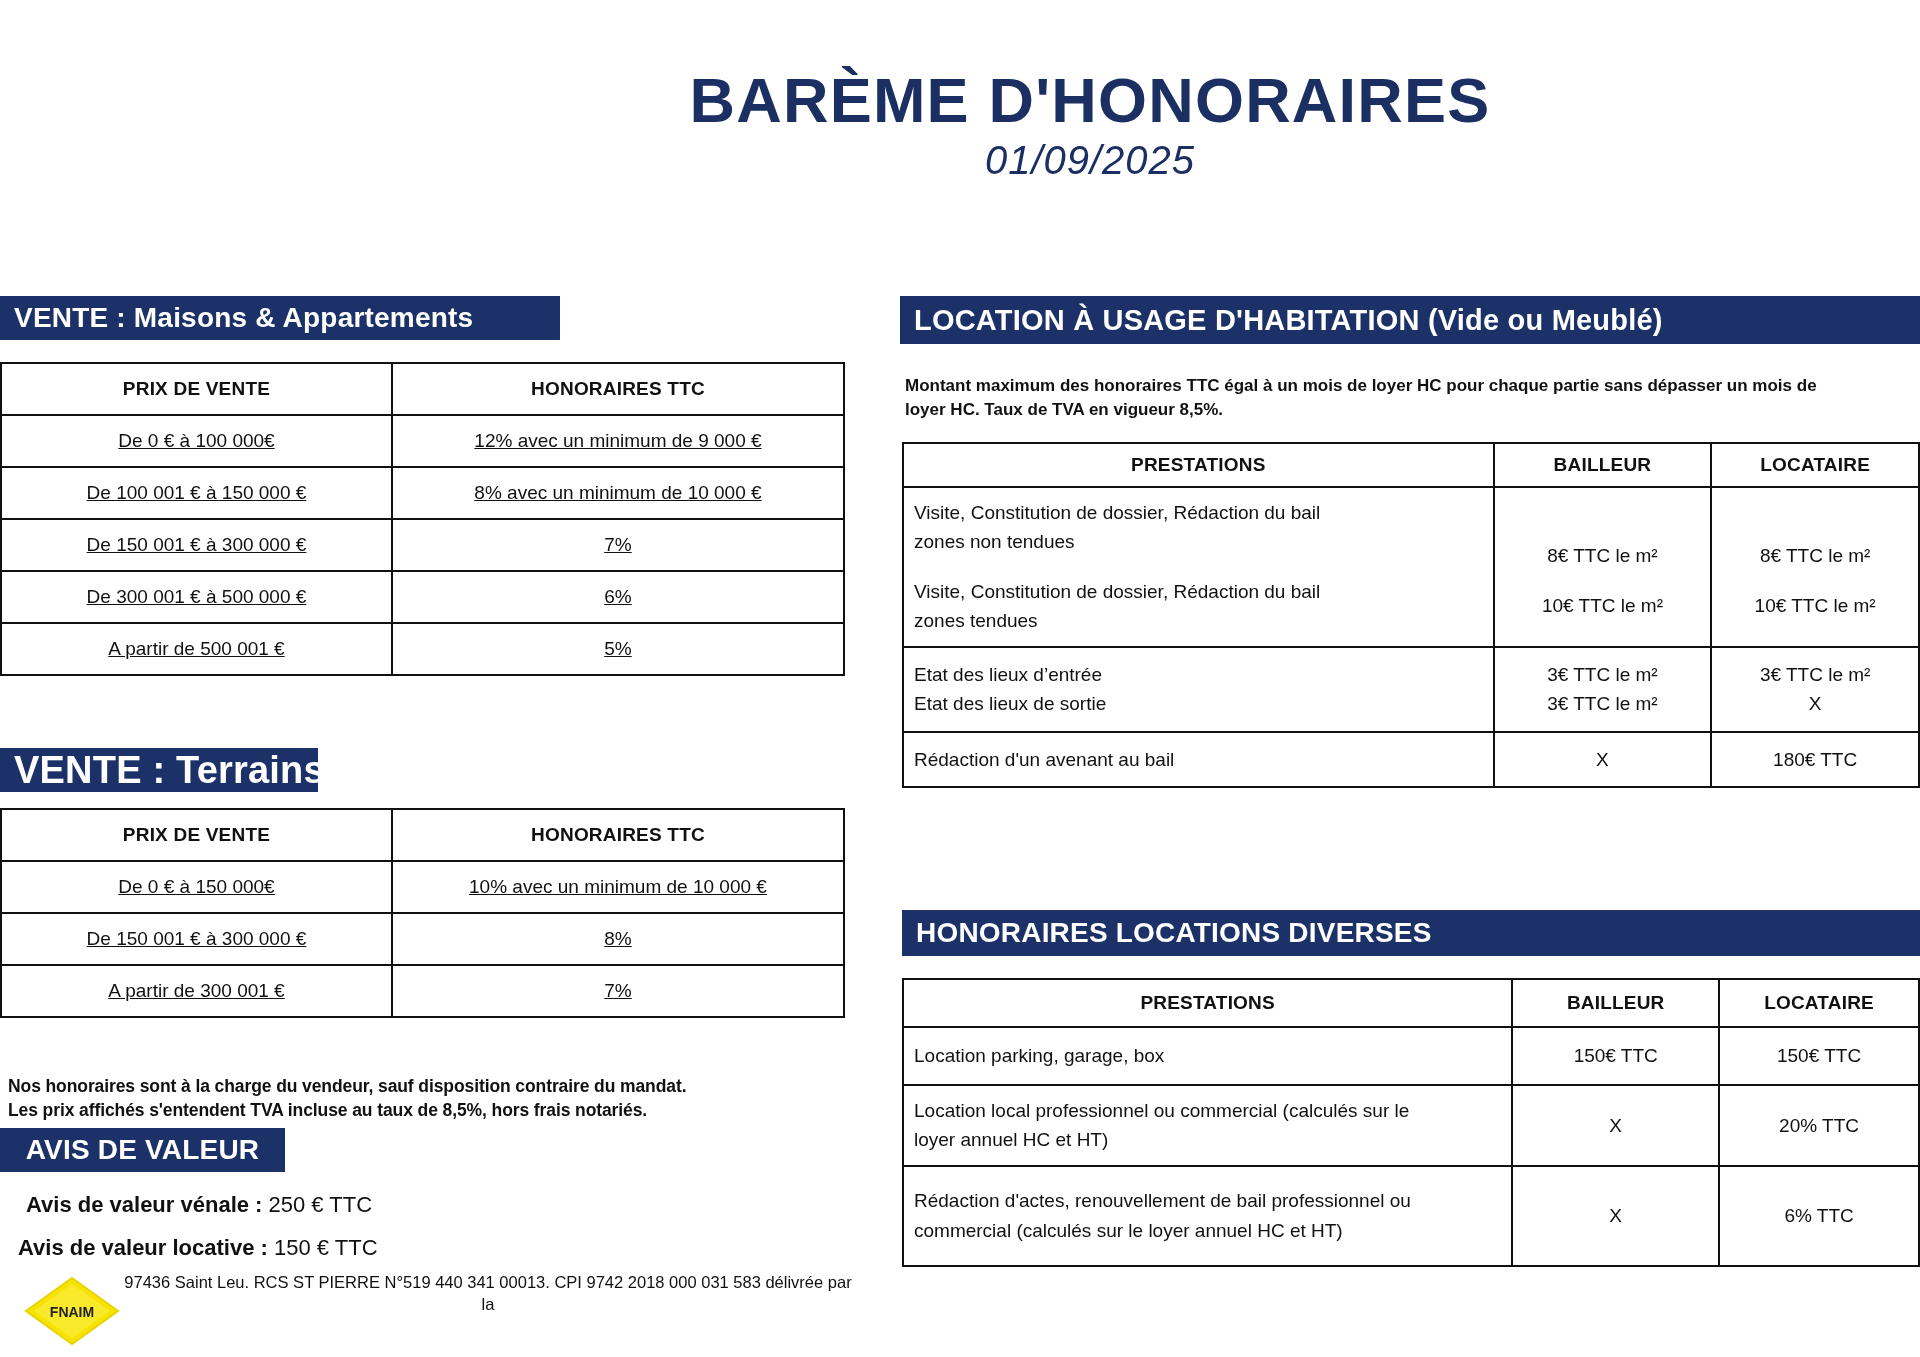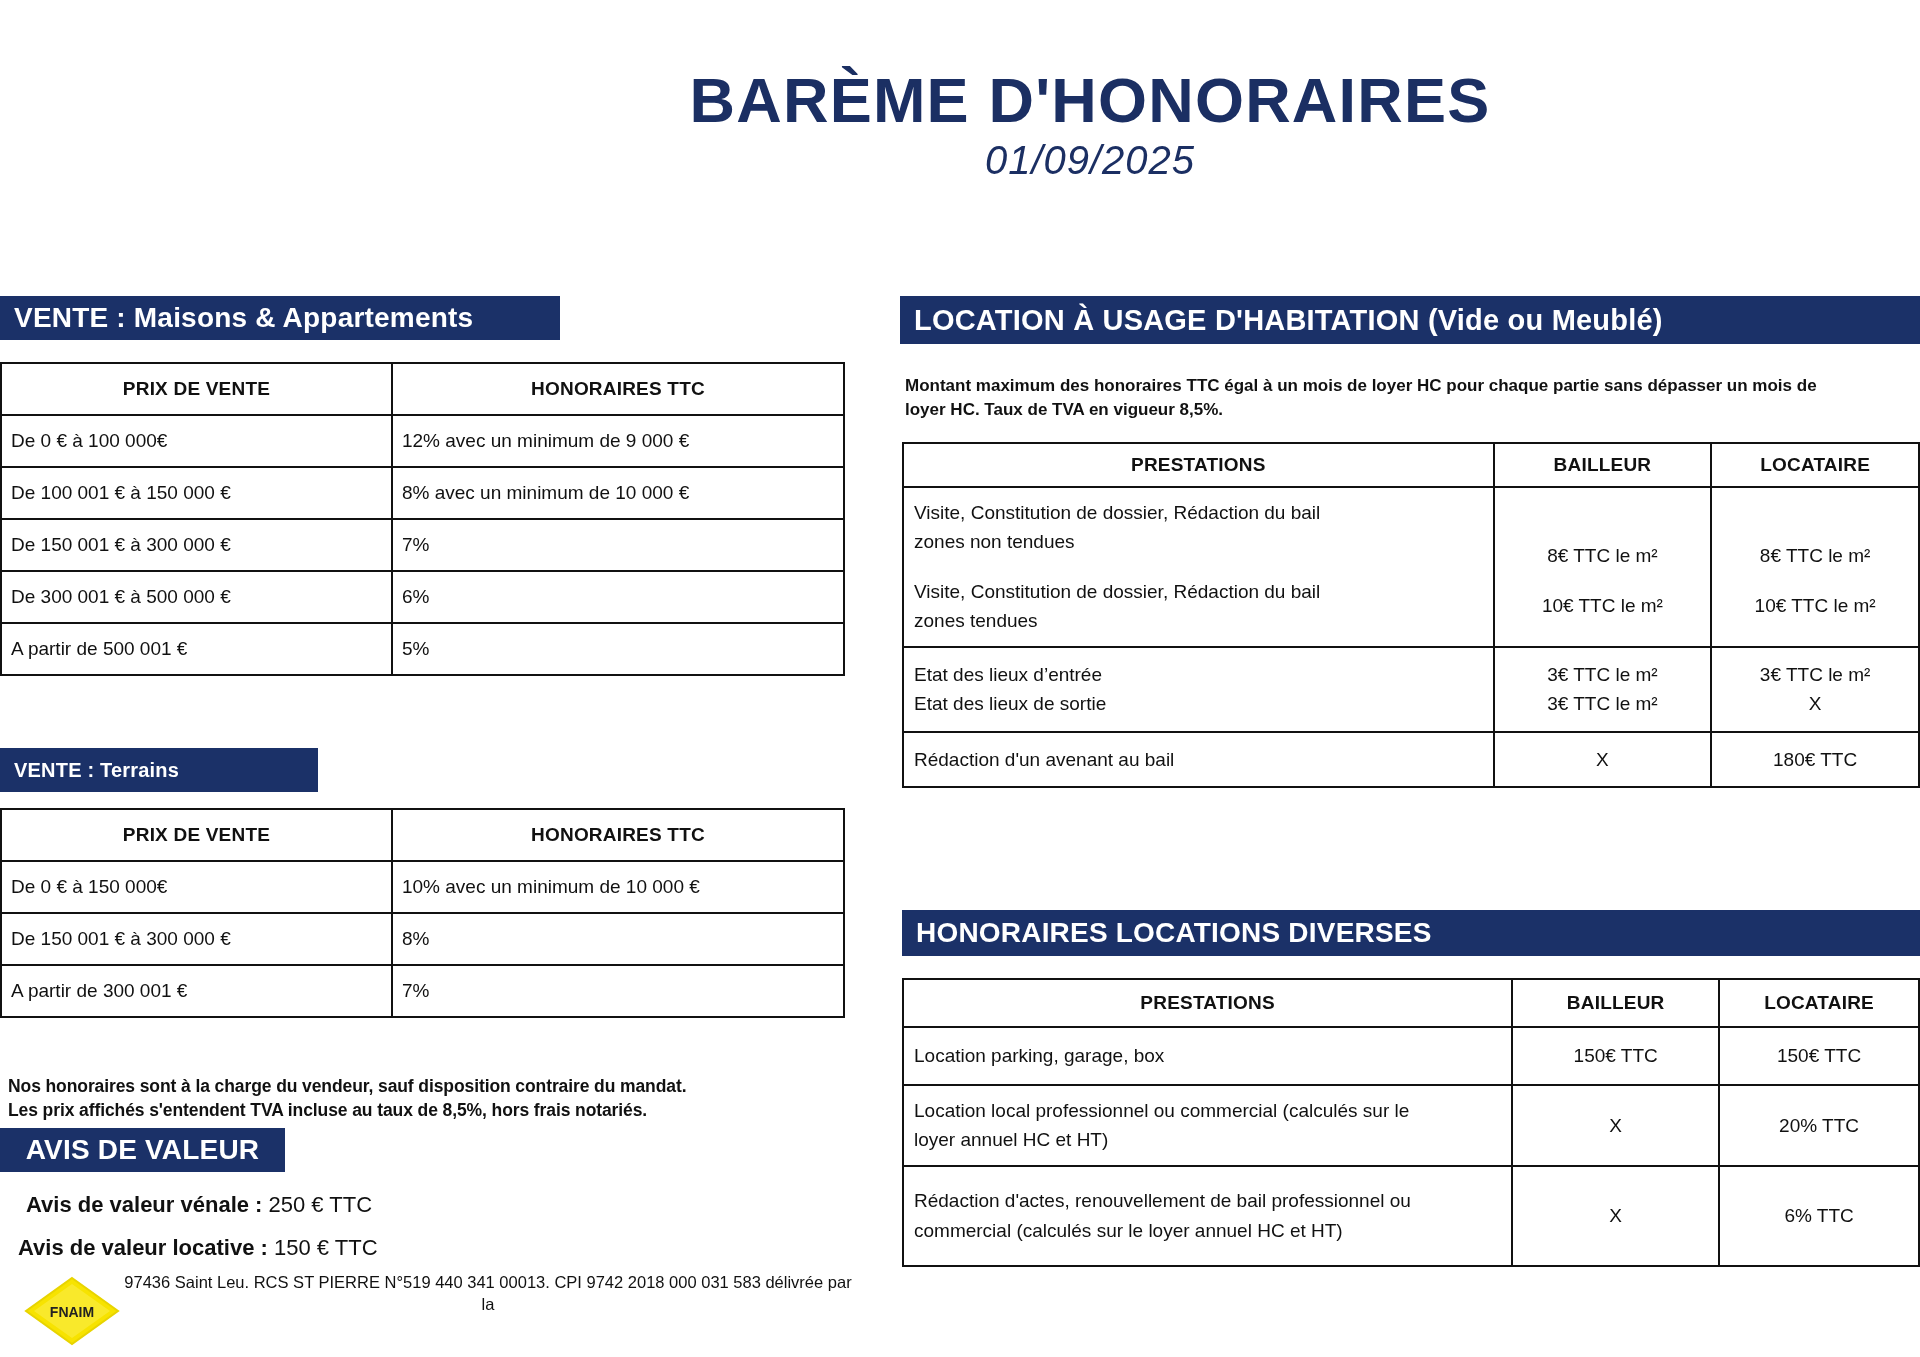--- a/index.html
+++ b/index.html
@@ -62,34 +62,34 @@
   }
 
   
   table.grid {
     position: absolute;
     border-collapse: collapse;
     background: #fff;
   }
   table.grid td, table.grid th {
     border: 2.5px solid #111111;
-    padding: 9px;
+    padding: 0;
     font-weight: 400;
     color: #111;
     vertical-align: middle;
   }
   table.grid th {
     font-weight: 800;
     font-size: 19px;
     text-align: center;
     letter-spacing: 0.2px;
   }
 
   
-  .sale-table td { font-size: 19px; height: 52px; }
+  .sale-table td { font-size: 19px; text-align:center; height: 52px; text-decoration: underline; }
   .sale-table th { height: 52px; }
   .sale-table .c1 { width: 320px; }
   .sale-table .c2 { width: 370px; }
 
   
   .loc-table td { font-size: 19px; }
   .loc-table th { height: 44px; font-size: 21px; }
   .loc-table .presta {
     text-align: left;
     padding: 10px 8px 10px 10px;
@@ -184,21 +184,21 @@
         <td>De 300 001 € à 500 000 €</td>
         <td>6%</td>
       </tr>
       <tr>
         <td>A partir de 500 001 €</td>
         <td>5%</td>
       </tr>
     </tbody>
   </table>
 
-  <div class="banner" style="left:0px; top:748px; width:318px; height:44px; font-size:20px;">VENTE : Terrains</div>
+  <div class="banner" style="left:0px; top:748px; width:318px; height:44px; font-size:38px;">VENTE : Terrains</div>
 
   <table class="grid sale-table" style="left:0px; top:808px; width:845px;">
     <thead>
       <tr>
         <th class="c1">PRIX DE VENTE</th>
         <th class="c2">HONORAIRES TTC</th>
       </tr>
     </thead>
     <tbody>
       <tr>

